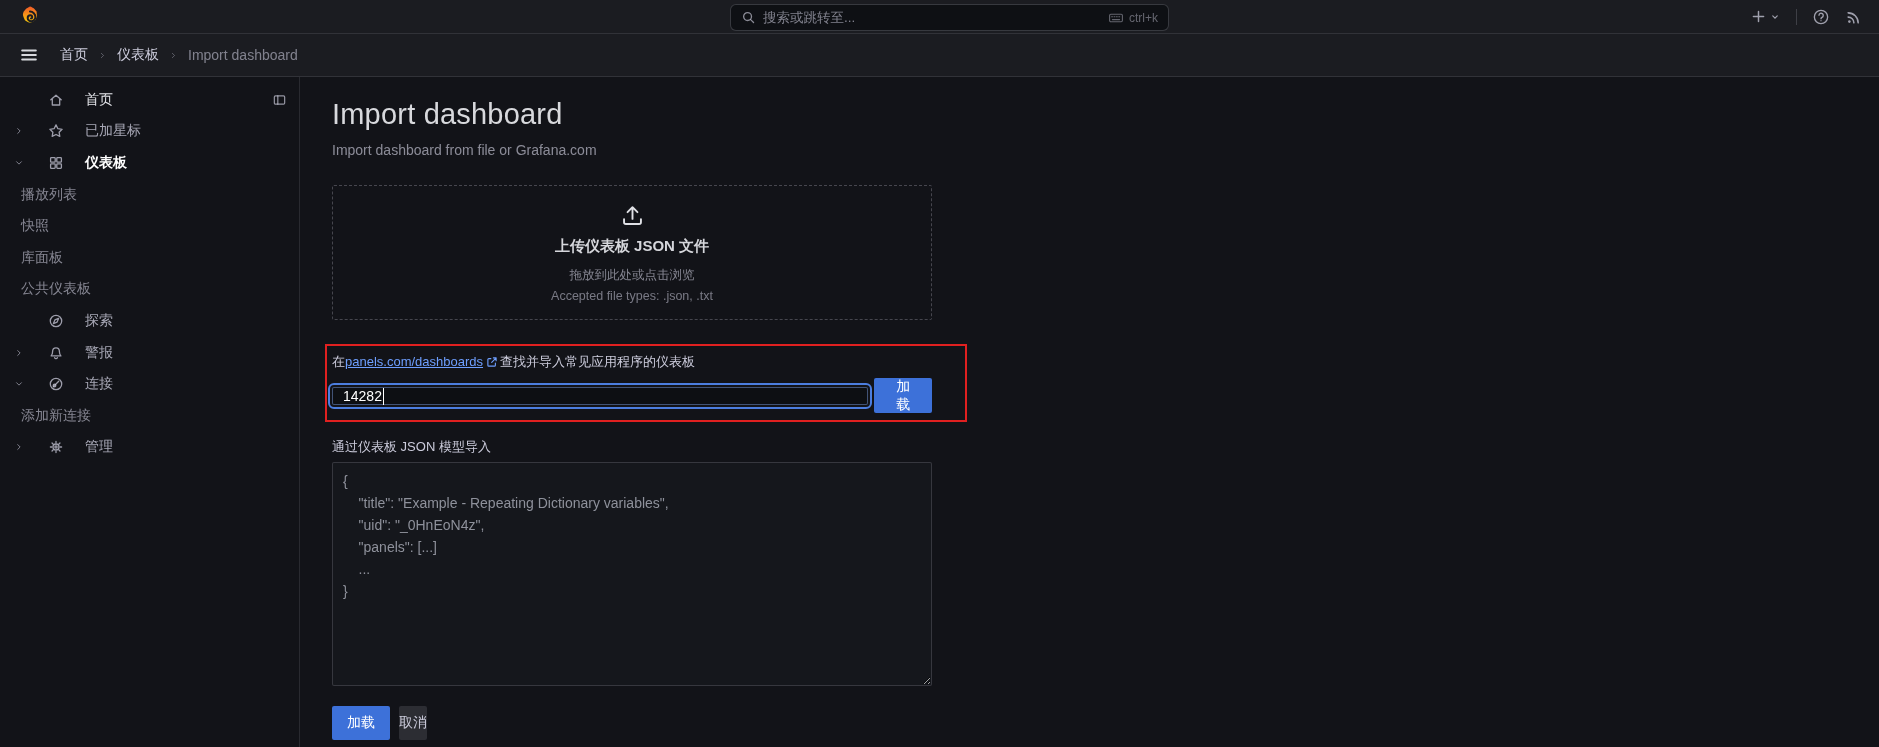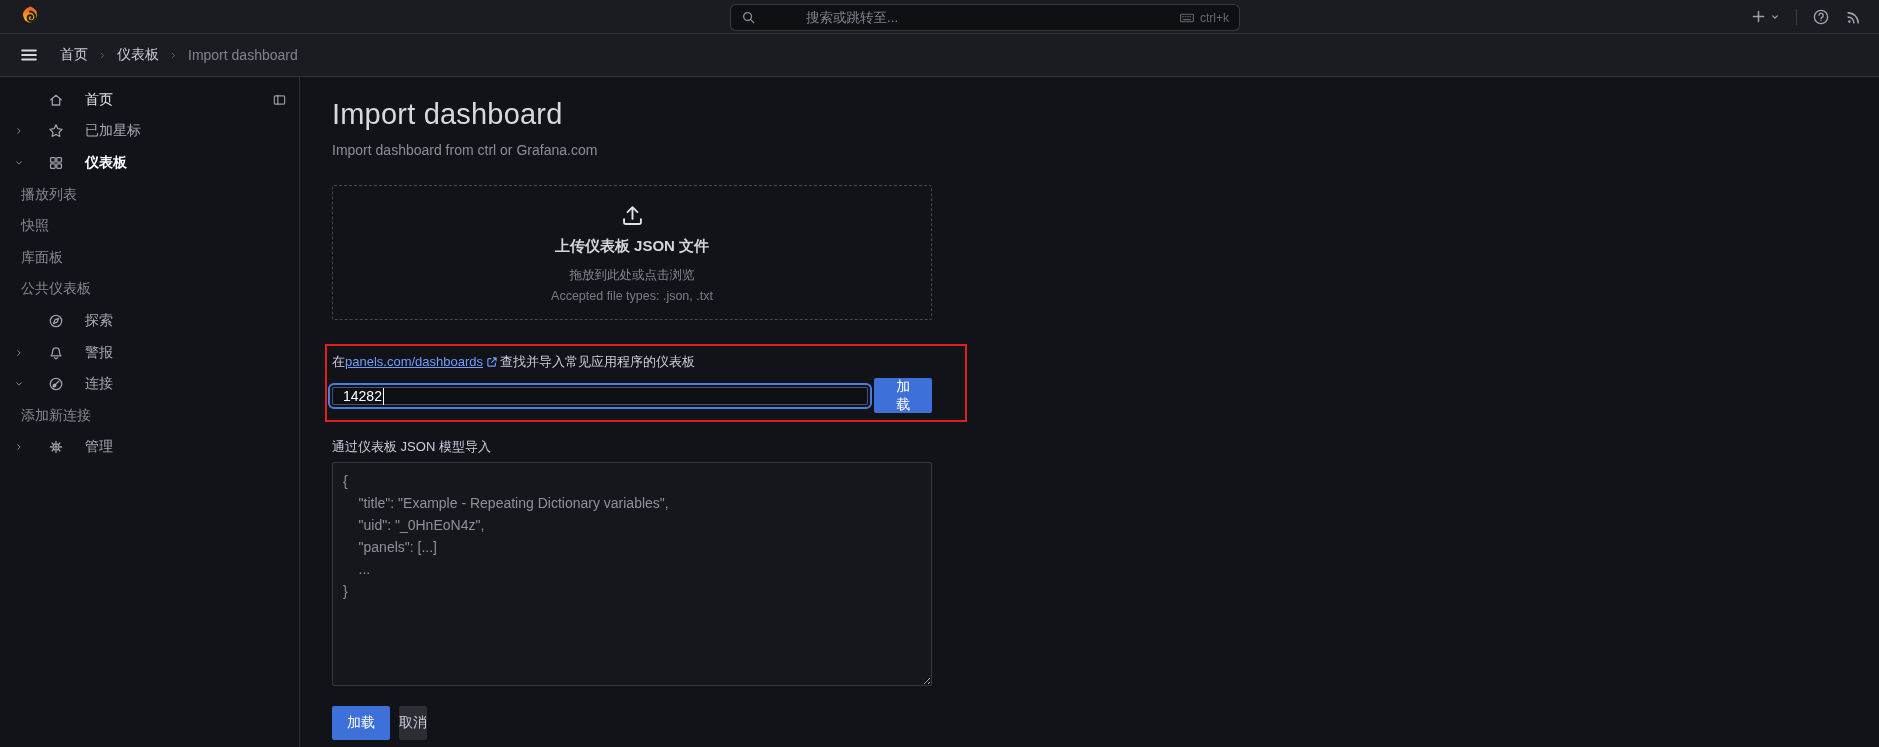--- a/index.html
+++ b/index.html
@@ -6,21 +6,21 @@
   body{width:1879px;height:747px;overflow:hidden;font-family:"Liberation Sans","DejaVu Sans",sans-serif;color:#ccccdc;-webkit-font-smoothing:antialiased;}
   :root{
     --bar-bg:#1b1c21;--page-bg:#121318;--hairline:rgba(204,204,220,.13);
     --txt:#ccccdc;--txt-dim:rgba(204,204,220,.65);--txt-faint:rgba(204,204,220,.45);
     --accent:#3d71d9;--link:#6e9fff;--annot:#e02020;--input-bg:#0d0f13;--input-border:rgba(204,204,220,.22);
   }
   svg{display:block;}
   
   .topbar{position:relative;height:34px;background:var(--bar-bg);border-bottom:1px solid var(--hairline);display:flex;align-items:center;padding:0 16px;box-sizing:border-box;}
   .logo{width:24px;height:24px;margin-left:2px;cursor:pointer;}
-  .search-wrap{position:absolute;left:730px;top:4px;width:510px;height:27px;background:#0e1014;border:1px solid var(--input-border);border-radius:6px;display:flex;align-items:center;padding:0 10px;box-sizing:border-box;color:var(--txt-dim);gap:43px;}
+  .search-wrap{position:absolute;left:730px;top:4px;width:439px;height:27px;background:#0e1014;border:1px solid var(--input-border);border-radius:6px;display:flex;align-items:center;padding:0 10px;box-sizing:border-box;color:var(--txt-dim);}
   .search-wrap .ph{font-size:13.5px;margin-left:7px;color:rgba(204,204,220,.6);flex:1;white-space:nowrap;overflow:hidden;}
   .shortcut{display:flex;align-items:center;gap:5px;color:var(--txt-faint);font-size:12px;}
   .topbar-right{margin-left:auto;display:flex;align-items:center;gap:15px;color:rgba(204,204,220,.75);}
   .tb-icon{cursor:pointer;display:flex;align-items:center;}
   .plus-group{display:flex;align-items:center;gap:2px;cursor:pointer;}
   .vdiv{width:1px;height:16px;background:rgba(204,204,220,.2);}
   
   .crumbbar{height:43px;background:var(--bar-bg);border-bottom:1px solid var(--hairline);display:flex;align-items:center;padding:0 19px;box-sizing:border-box;}
   .hamburger{cursor:pointer;margin-right:21px;color:#d8d9de;}
   .breadcrumb{display:flex;align-items:center;font-size:14px;}
@@ -254,21 +254,21 @@
             <circle cx="8" cy="8" r="1.1"></circle>
             <path d="M12.2 8h1.4M10.97 10.97l.99.99M8 12.2v1.4M5.03 10.97l-.99.99M3.8 8H2.4M5.03 5.03l-.99-.99M8 3.8V2.4M10.97 5.03l.99-.99"></path>
           </svg>
         </span>
         <span class="nav-label">管理</span>
       </div>
     </div>
 
   <div class="content">
     <h1 class="page-title">Import dashboard</h1>
-    <div class="subtitle">Import dashboard from ctrl or Grafana.com</div>
+    <div class="subtitle">Import dashboard from file or Grafana.com</div>
 
     <div class="upload-box">
       <svg class="upload-icon" width="27" height="27" viewBox="0 0 24 24" fill="none" stroke="currentColor" stroke-width="1.7" stroke-linecap="round" stroke-linejoin="round">
         <path d="M12 15V4.6M7.6 9 12 4.6 16.4 9"></path>
         <path d="M4.5 15.2v2.8a1.6 1.6 0 0 0 1.6 1.6h11.8a1.6 1.6 0 0 0 1.6-1.6v-2.8"></path>
       </svg>
       <div class="upload-title">上传仪表板 JSON 文件</div>
       <div class="upload-hint">拖放到此处或点击浏览</div>
       <div class="upload-accept">Accepted file types: .json, .txt</div>
     </div>

